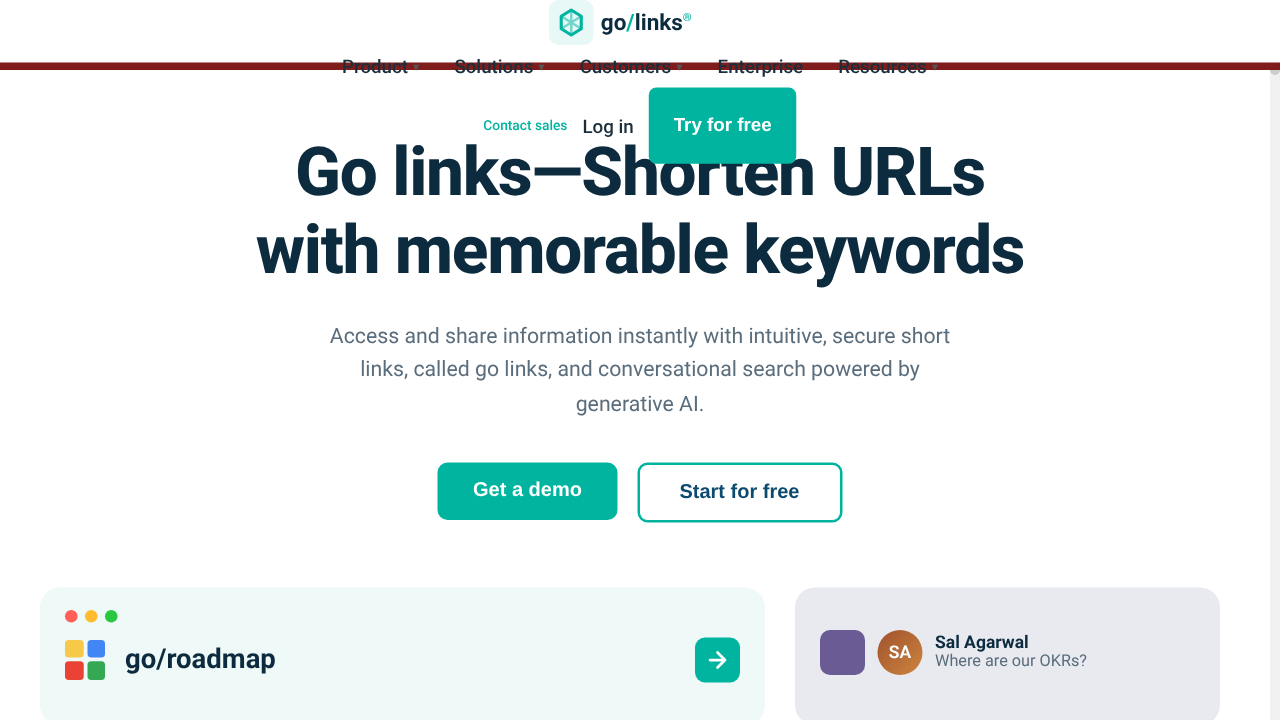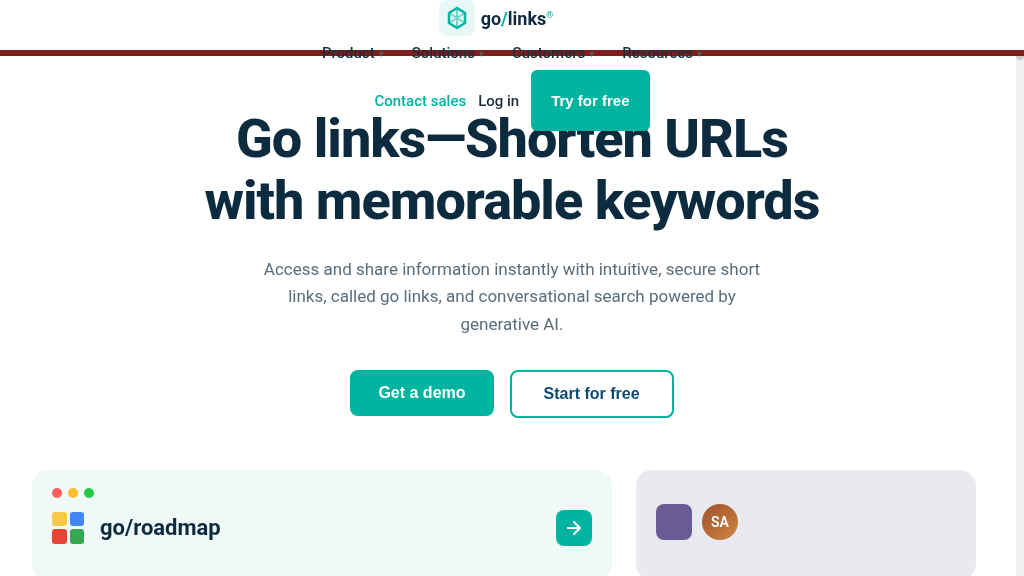--- a/index.html
+++ b/index.html
@@ -71,21 +71,21 @@
       color: #555;
       margin-top: 1px;
     }
 
     .nav-right {
       display: flex;
       align-items: center;
       gap: 12px;
     }
     .contact-sales {
-      font-size: 15px;
+      font-size: 11px;
       color: #00b4a0;
       font-weight: 500;
       cursor: pointer;
       text-decoration: none;
     }
     .log-in {
       font-size: 15px;
       color: #1a2e3b;
       font-weight: 500;
       cursor: pointer;
@@ -302,20 +302,23 @@
       <span>Product</span>
       <span class="chevron">▾</span>
     </a>
     <a class="nav-item">
       <span>Solutions</span>
       <span class="chevron">▾</span>
     </a>
     <a class="nav-item">
       <span>Customers</span>
       <span class="chevron">▾</span>
+    </a>
+    <a class="nav-item no-arrow">
+      <span>Enterprise</span>
     </a>
     <a class="nav-item">
       <span>Resources</span>
       <span class="chevron">▾</span>
     </a>
   </div>
 
   <div class="nav-right">
     <a class="contact-sales">Contact sales</a>
     <a class="log-in">Log in</a>
@@ -356,19 +359,23 @@
           <path d="M10 4 L16 10 L10 16 M4 10 L16 10" stroke="#fff" stroke-width="2.2" stroke-linecap="round" stroke-linejoin="round"></path>
         </svg>
       </div>
     </div>
   </div>
 
   <div class="card-right">
     <div class="card-right-header">
       <div class="purple-block"></div>
       <div class="avatar-img">SA</div>
+      <div>
+        <div class="card-right-name">Sal Agarwal</div>
+        <div class="card-right-question">Where are our OKRs?</div>
+      </div>
     </div>
   </div>
 </div>
 
 <div class="scrollbar-track">
   <div class="scrollbar-thumb"></div>
 </div>
 
 </body></html>

